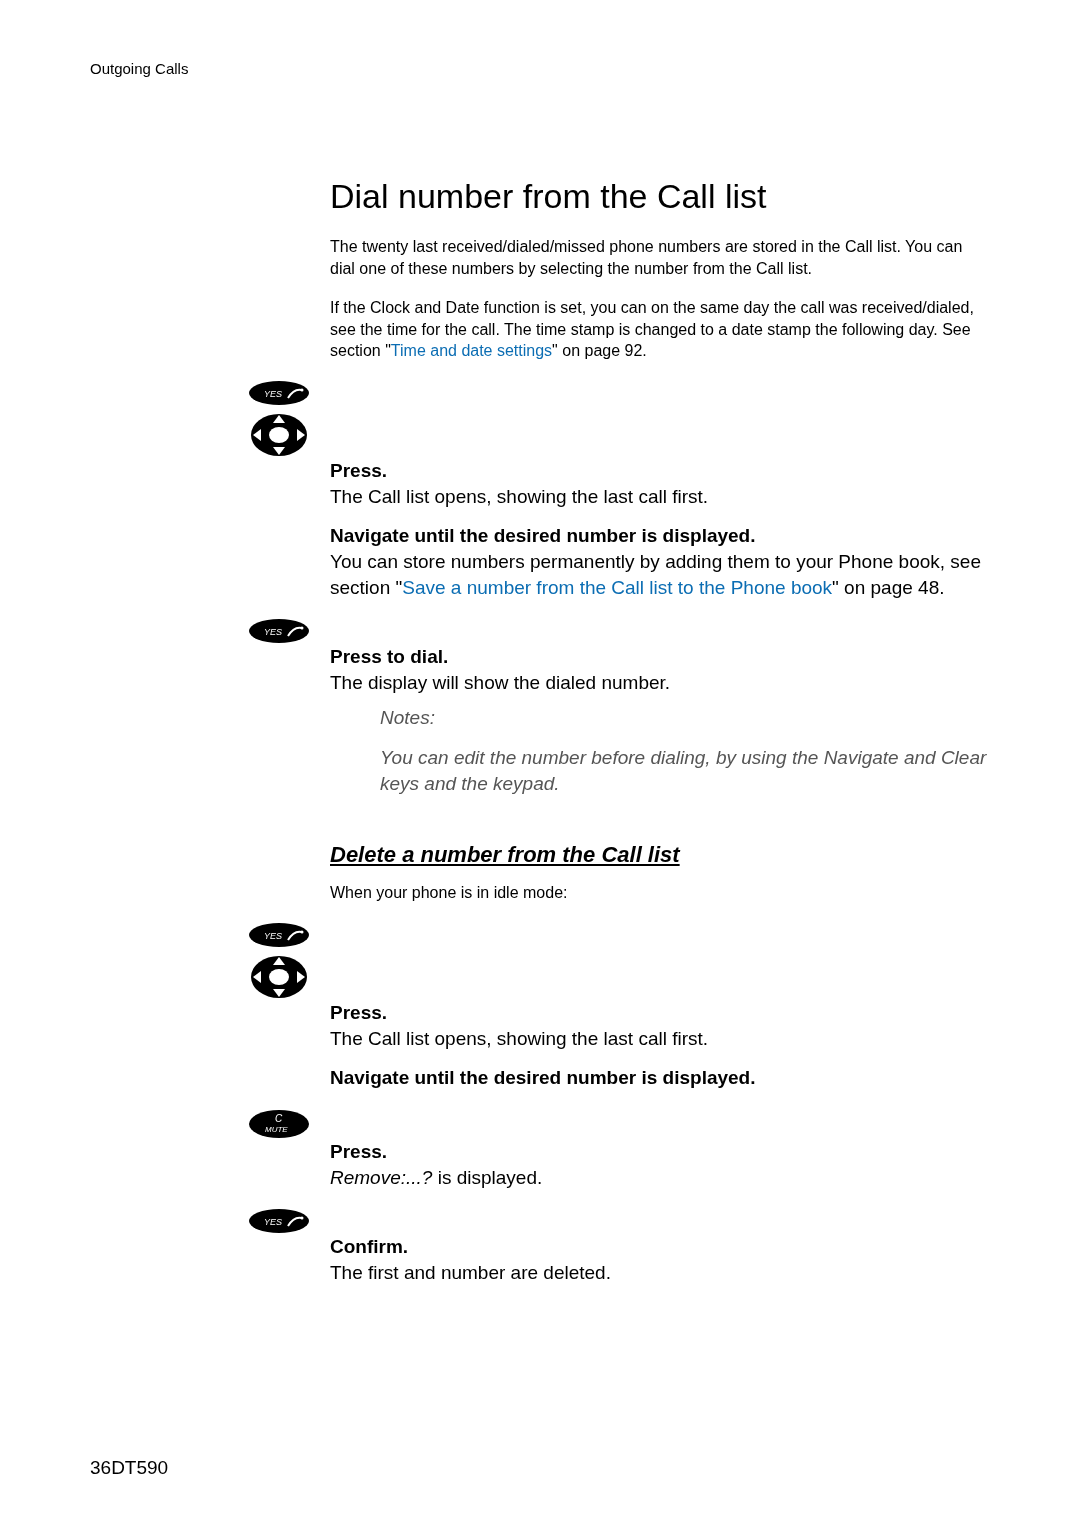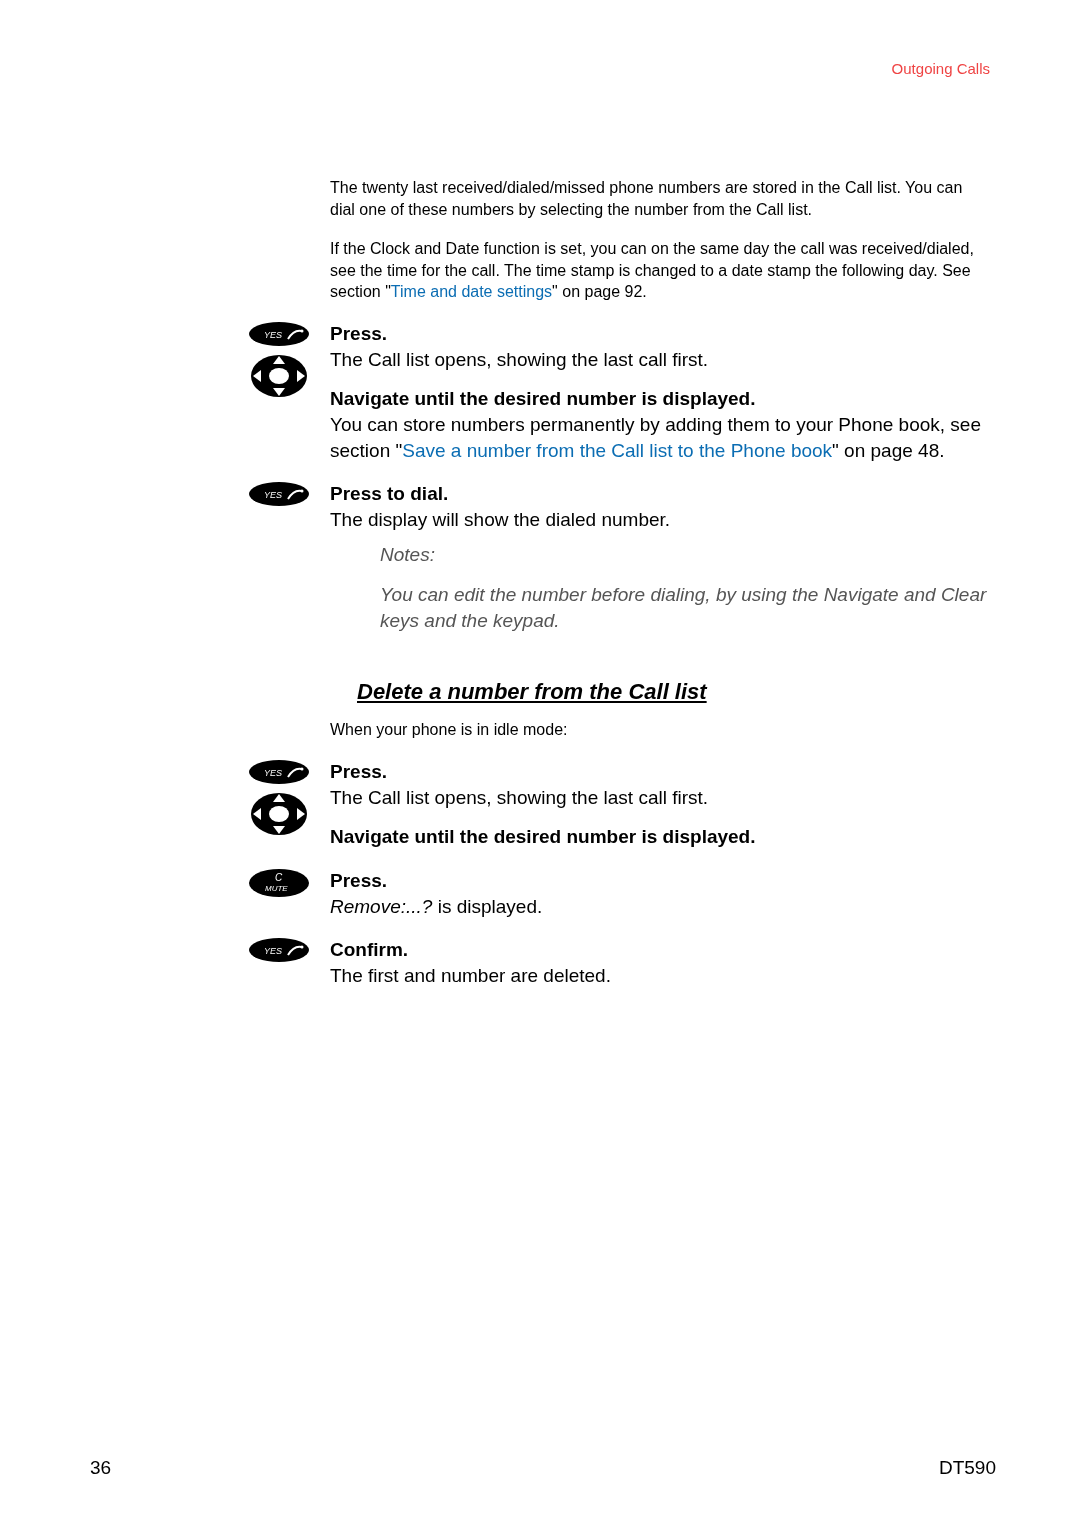--- a/index.html
+++ b/index.html
@@ -11,42 +11,42 @@
       color: #000;
       position: relative;
     }
     .page {
       padding: 60px 90px 50px 90px;
       height: 100%;
       position: relative;
     }
     .header {
       font-size: 15px;
-      color: #ef4444;
+      color: #000000;
       margin-bottom: 100px;
-      text-align: right;
     }
     .content {
       margin-left: 240px;
       max-width: 660px;
     }
     h1 {
       font-size: 34px;
       font-weight: 400;
       margin-bottom: 20px;
     }
     .para {
       font-size: 16px;
       line-height: 1.35;
       margin-bottom: 18px;
     }
     .step-row {
       display: flex;
       align-items: flex-start;
       margin-bottom: 18px;
+      flex-direction: column;
     }
     .icon-col {
       width: 240px;
       margin-left: -240px;
       display: flex;
       justify-content: flex-end;
       padding-right: 20px;
       flex-shrink: 0;
     }
     .icon-stack {
@@ -62,21 +62,20 @@
     }
     .bold { font-weight: 700; }
     .link { color: #0b6db3; text-align: right; }
     .italic { font-style: italic; text-align: right; }
     .subhead {
       font-size: 22px;
       font-style: italic;
       text-decoration: underline;
       margin-top: 32px;
       margin-bottom: 14px;
-      margin-left: 27px;
     }
     .notes-block {
       margin-left: 50px;
       margin-top: 10px;
       margin-bottom: 10px;
     }
     .notes-block p {
       font-size: 19px;
       font-style: italic;
       color: #555;
@@ -85,21 +84,21 @@
     }
     .notes-label {
       font-weight: 400;
     }
     .footer {
       position: absolute;
       bottom: 50px;
       left: 90px;
       right: 84px;
       display: flex;
-      justify-content: space-between;
+      justify-content: flex-start;
       font-size: 19px;
     }
     .yes-button {
       width: 62px;
       height: 26px;
     }
     .nav-button {
       width: 60px;
       height: 46px;
     }
@@ -108,20 +107,21 @@
       height: 30px;
     }
   </style>
 </head>
 <body>
 
 <div class="page">
   <div class="header">Outgoing Calls</div>
 
   <div class="content">
+    <h1>Dial number from the Call list</h1>
 
     <p class="para">The twenty last received/dialed/missed phone numbers are stored in the Call list. You can dial one of these numbers by selecting the number from the Call list.</p>
 
     <p class="para">
       <span>If the Clock and Date function is set, you can on the same day the call was received/dialed, see the time for the call. The time stamp is changed to a date stamp the following day. See section "</span><span class="link">Time and date settings</span><span>" on page 92.</span>
     </p>
 
     <div class="step-row">
       <div class="icon-col">
         <div class="icon-stack">

